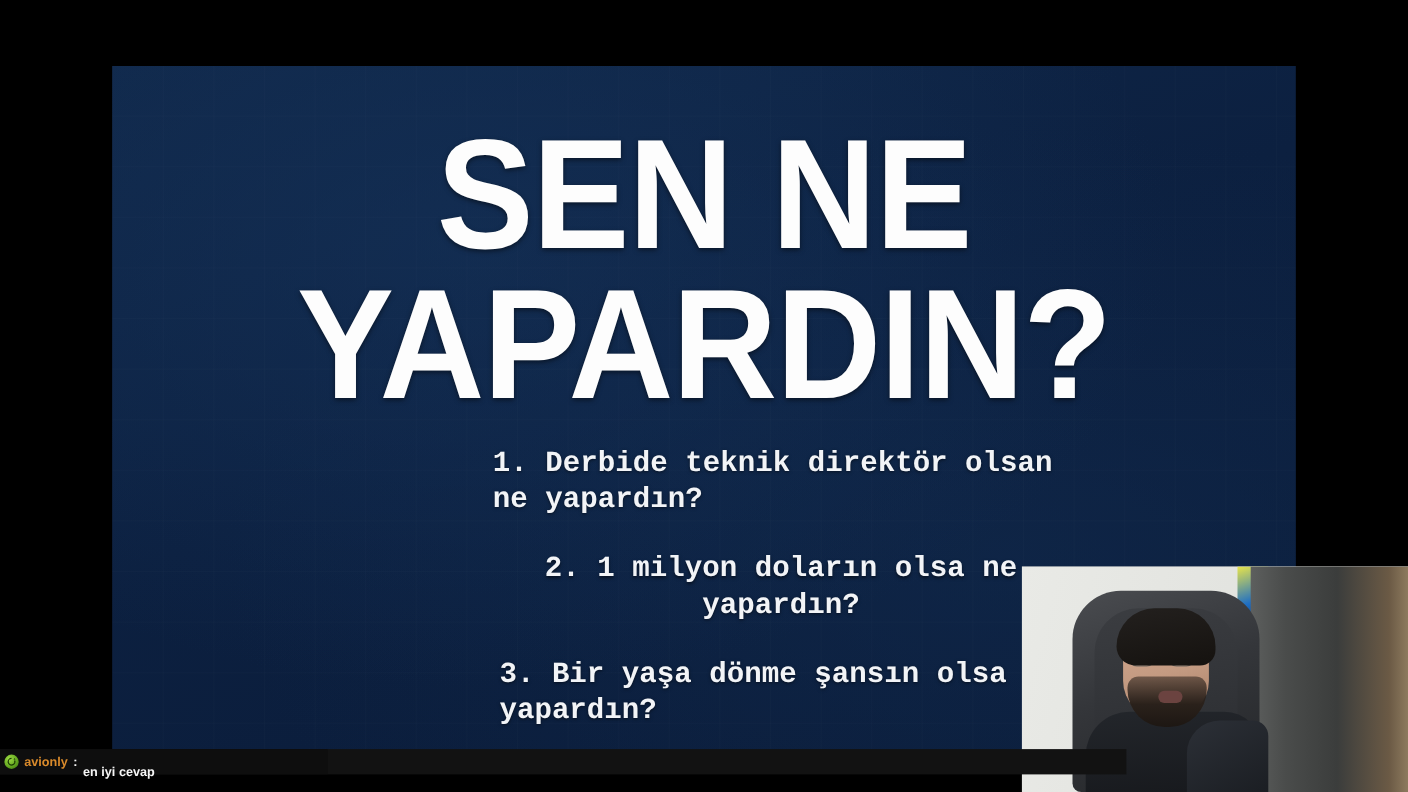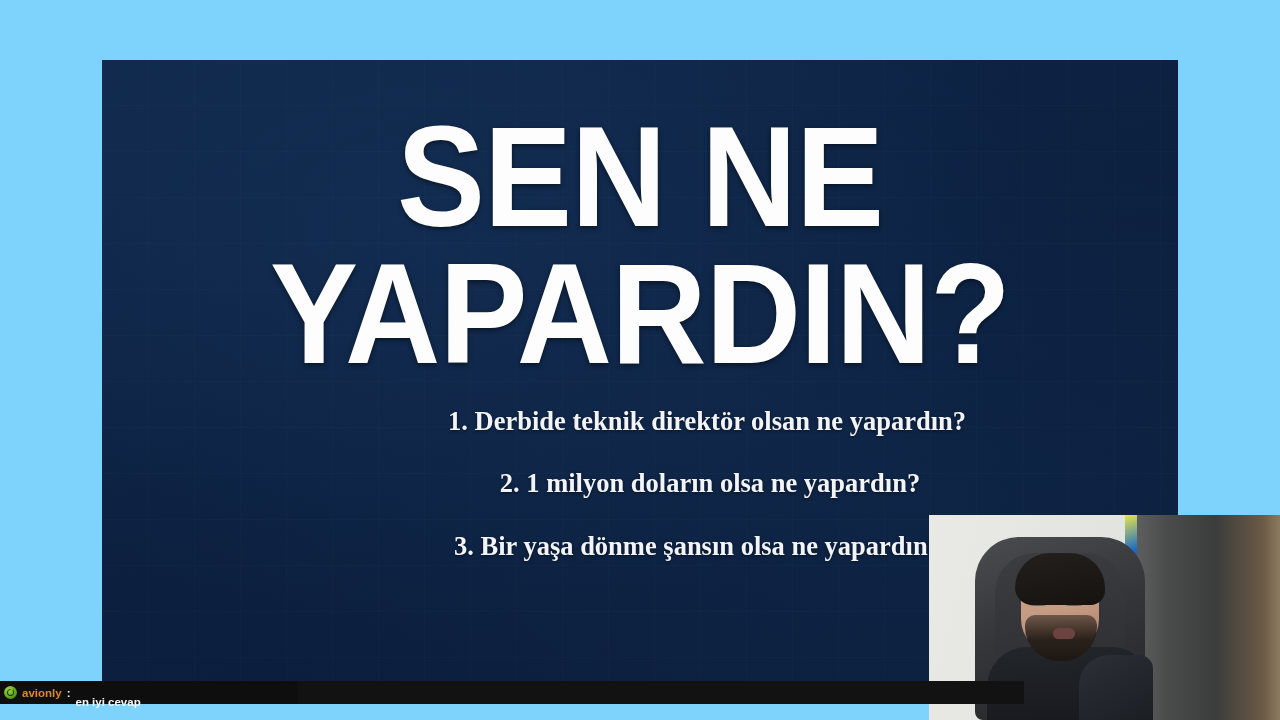--- a/index.html
+++ b/index.html
@@ -4,21 +4,21 @@
 <title>Stream Slide</title>
 <style>
   * { margin:0; padding:0; box-sizing:border-box; }
   html, body {
     width:1280px; height:720px; overflow:hidden;
     background:#121212;
     font-family:"Liberation Sans", sans-serif;
   }
   #stage {
     position:relative; width:1280px; height:720px;
-    background:#7dd3fc;
+    background:#000000;
   }
 
   
   #slide {
     position:absolute;
     left:102px; top:60px; width:1076px; height:637px;
     background:
       radial-gradient(ellipse at 30% 25%, rgba(22,52,92,0.55) 0%, rgba(13,34,66,0) 60%),
       radial-gradient(ellipse at 75% 70%, rgba(18,44,80,0.5) 0%, rgba(13,34,66,0) 62%),
       linear-gradient(160deg, #10284a 0%, #0c2040 45%, #0a1b38 100%);
@@ -50,21 +50,21 @@
   }
   #title-line-1 { font-size:142px; }
   #title-line-2 { font-size:142px; margin-top:6px; }
 
   #questions {
     position:absolute;
     left:346px; top:345px; width:520px;
   }
   .question {
     color:#f2f4f7;
-    font-family:Liberation Serif, serif;
+    font-family:Liberation Mono, monospace;
     font-weight:bold;
     font-size:26.5px;
     line-height:1.26;
     text-shadow:0 1px 3px rgba(0,0,0,0.55);
     margin-bottom:29px;
   }
   .question:nth-child(2) { padding-left:4px;text-align:center; }
   .question:nth-child(3) { padding-left:6px; }
   .question:last-child { margin-bottom:0; }
 

